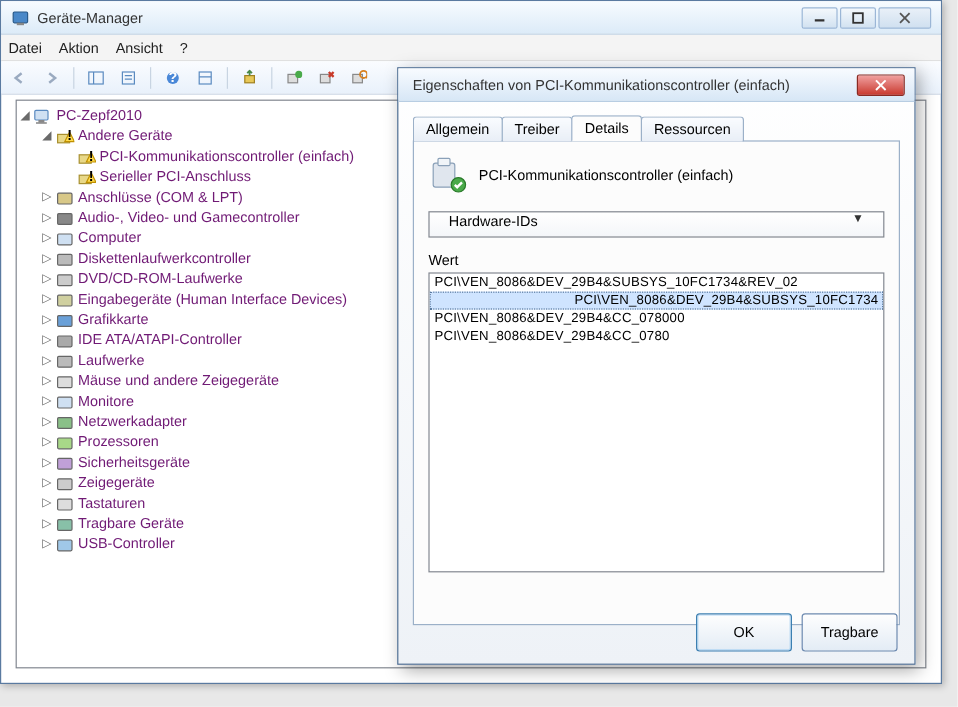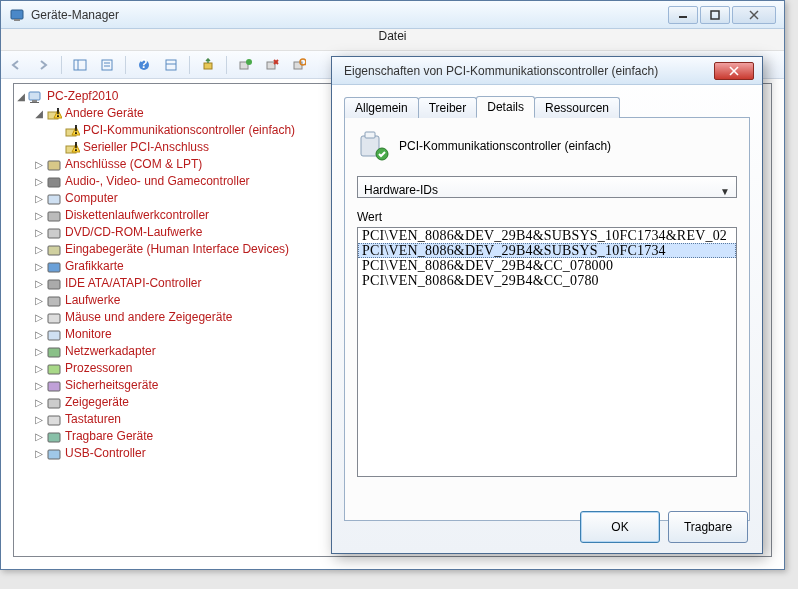--- a/index.html
+++ b/index.html
@@ -7,55 +7,55 @@
 
 
 .main-window { position: absolute; left: 0; top: 0; width: 785px; height: 570px; background: #fff; border: 1px solid #5a7aa0; box-shadow: 2px 2px 6px rgba(0,0,0,.25); }
 .titlebar { height: 28px; background: linear-gradient(#f7fbff,#dcebf8); display: flex; align-items: center; padding: 0 8px; border-bottom: 1px solid #b8cde2; }
 .titlebar .app-icon { width: 16px; height: 16px; margin-right: 6px; }
 .titlebar .title { flex: 1; color: #333; }
 .titlebar .win-btns { display: flex; gap: 2px; }
 .win-btn { width: 30px; height: 18px; background: linear-gradient(#f4f8fc,#d2e2f1); border: 1px solid #9bb6d6; border-radius: 2px; display: flex; align-items: center; justify-content: center; }
 .win-btn.close { width: 44px; background: linear-gradient(#e9f0f8,#d0e0f0); }
 
-.menubar { height: 22px; background: #f4f4f4; display: flex; align-items: center; padding: 0 6px; gap: 14px; color: #222; border-bottom: 1px solid #e0e0e0; flex-direction: column;}
+.menubar { height: 22px; background: #f4f4f4; display: flex; align-items: center; padding: 0 6px; gap: 14px; color: #222; border-bottom: 1px solid #e0e0e0;}
 .menubar span { cursor: default; }
 
 .toolbar { height: 28px; background: linear-gradient(#fafcff,#e9f1fb); border-bottom: 1px solid #cfd9e6; display: flex; align-items: center; padding: 0 4px; gap: 5px; }
 .tb-btn { width: 22px; height: 22px; border: 1px solid transparent; display:flex;align-items:center;justify-content:center; border-radius:2px; }
 .tb-sep { width:1px; height:18px; background:#c8d4e2; margin:0 2px;}
 
 .tree-pane { position: absolute; left: 12px; top: 82px; right: 12px; bottom: 12px; background:#fff; border:1px solid #828790; overflow:auto; padding: 4px 0; }
 .tree { list-style:none; }
 .tree li { white-space: nowrap; height: 17px; line-height:17px; display:flex; align-items:center;}
 .tree .twisty { width:14px; text-align:center; color:#6a6a6a; font-size:10px; cursor:default;}
 .tree .icon { width:16px; height:16px; margin-right:3px; display:inline-flex;align-items:center;justify-content:center;}
-.tree .lbl { color:#b91c1c; }
+.tree .lbl { color:#701a75; }
 .indent-0{padding-left:0px;} .indent-1{padding-left:18px;} .indent-2{padding-left:36px;}
 
 
 .dialog { position: absolute; left: 331px; top: 56px; width: 432px; height: 498px; background: linear-gradient(#fff,#eef2f7); border: 1px solid #4a6a90; box-shadow: 4px 4px 14px rgba(0,0,0,.35); }
 .dialog .titlebar { background: linear-gradient(#f8fbff,#d7e7f6); }
 .dialog .close-btn { width:40px; height:18px; background: linear-gradient(#f0a0a0,#c93a2f); border:1px solid #8a2a22; border-radius:2px; color:#fff; display:flex;align-items:center;justify-content:center;}
 
 .tabstrip { margin: 8px 12px 0 12px; height: 24px; display:flex; align-items:flex-end;}
 .tab { padding: 3px 10px; border:1px solid #9bb0c8; border-bottom:none; background:linear-gradient(#fafcff,#e8eef6); margin-right:-1px; border-top-left-radius:3px; border-top-right-radius:3px; position:relative; top:1px; cursor:default;}
 .tab.active { background:#fcfcfc; border-bottom:1px solid #fcfcfc; z-index:2; font-weight:normal;}
 
 .tab-panel { margin: 0 12px 10px 12px; padding: 12px; border:1px solid #9bb0c8; background:#fcfcfc; height: 404px;}
 .device-header { display:flex; align-items:center; gap:10px; margin-bottom:14px;}
 .big-icon { width:32px; height:32px; }
 
 .field-label { margin-top:4px; margin-bottom:3px;}
-.combo { width:100%; height:22px; border:1px solid #828790; background:linear-gradient(#fff,#f4f6f9); display:flex; align-items:flex-end; padding:0 6px; justify-content:space-between;}
+.combo { width:100%; height:22px; border:1px solid #828790; background:linear-gradient(#fff,#f4f6f9); display:flex; align-items:flex-start; padding:0 16px; justify-content:space-between;}
 .combo .chev { font-size:10px; color:#333;}
 
 .listbox { margin-top:3px; width:100%; height:250px; border:1px solid #828790; background:#fff; overflow:auto;}
-.listbox .row { height:15px; line-height:15px; padding:0 4px; font-size:14px; letter-spacing:.2px;font-family:Liberation Serif, serif;}
-.listbox .row.selected { background:#cfe4ff; outline:1px dotted #5a7aa0; outline-offset:-1px;}
+.listbox .row { height:15px; line-height:15px; padding:0 4px; font-size:11px; letter-spacing:.2px;}
+.listbox .row.selected { background:#cfe4ff; outline:1px dotted #5a7aa0; outline-offset:-1px;text-align:right;}
 
 .dialog-buttons { position:absolute; bottom:10px; right:14px; display:flex; gap:8px;}
 .btn { min-width:80px; height:32px; border:1px solid #6d8ab0; background:linear-gradient(#fefefe,#e3ecf5); border-radius:3px; display:flex;align-items:center;justify-content:center; padding:0 12px;}
 .btn.primary { border-color:#3c7fb1; box-shadow: 0 0 0 1px #b3d6f3 inset;}
 
 svg { display:block; }
 </style>
 </head>
 <body>
 

